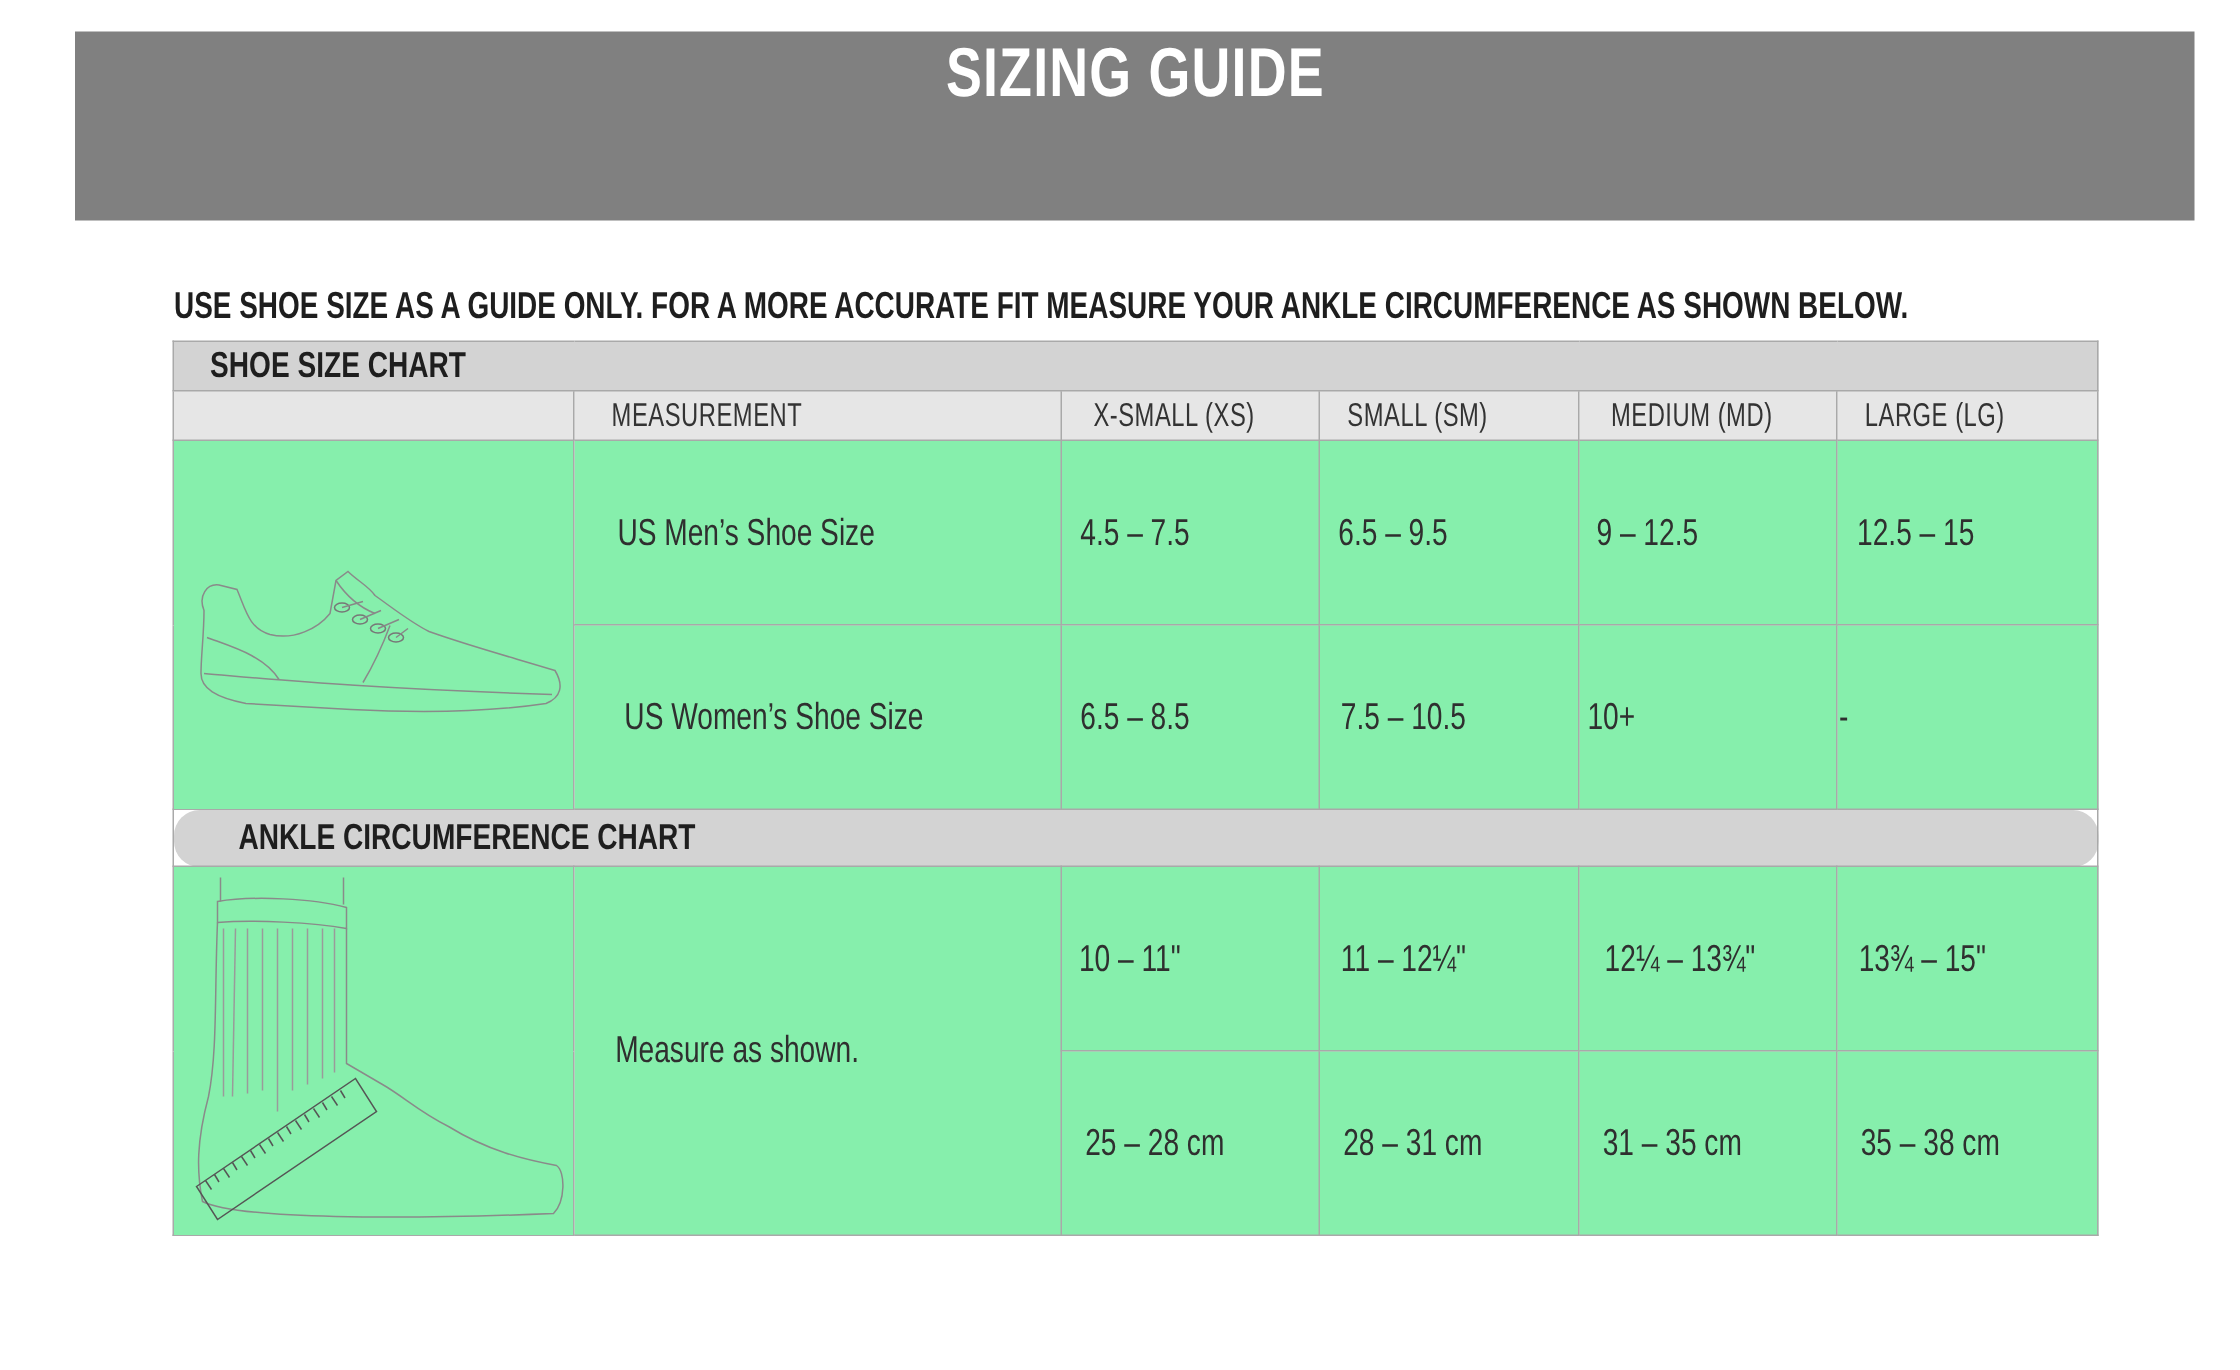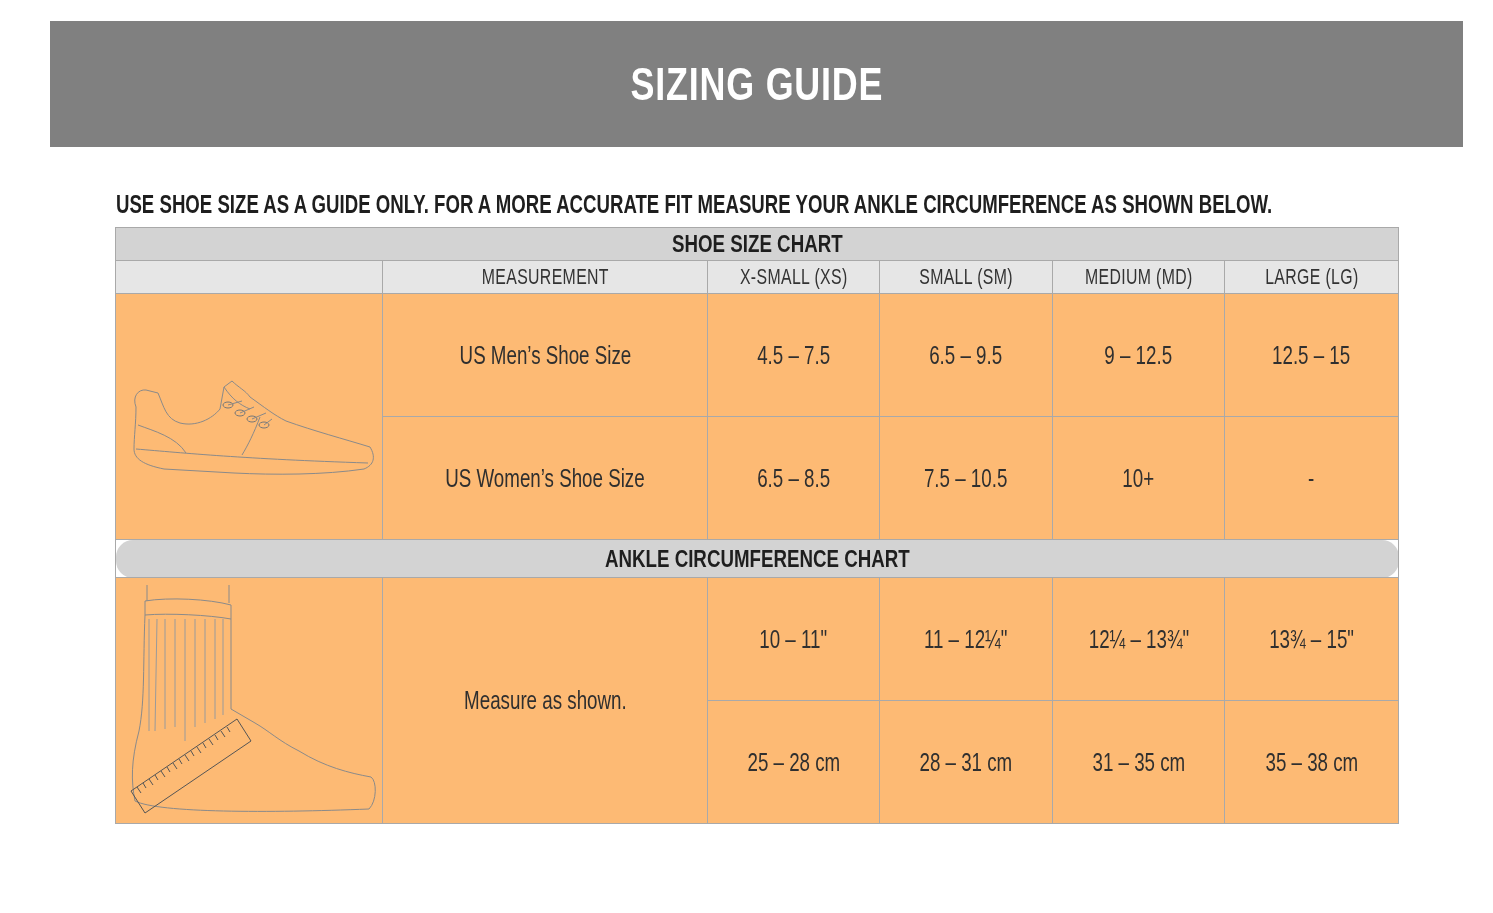--- a/index.html
+++ b/index.html
@@ -1,35 +1,35 @@
 <!DOCTYPE html>
 <html><head>
 <meta charset="utf-8">
 <style>
   html, body { margin: 0; padding: 0; background: #ffffff; }
   body { width: 1493px; height: 913px; position: relative; overflow: hidden;
          font-family: "Liberation Sans", "DejaVu Sans", sans-serif; color: #333333; }
   .banner { position: absolute; left: 50px; top: 21px; width: 1413px; height: 126px;
-            background: #808080; display: flex; align-items: center; justify-content: center; }
+            background: #808080; display: flex; align-items: flex-start; justify-content: center; }
   .banner-title { color: #ffffff; font-weight: bold; font-size: 46px; letter-spacing: 1px;
                   transform: scaleX(0.78); transform-origin: center; white-space: nowrap; }
   .instruction { position: absolute; left: 116px; top: 190px; width: 1300px; height: 34px;
                  font-weight: bold; font-size: 25px; color: #1e1e1e; white-space: nowrap;
                  transform: scaleX(0.745); transform-origin: left center; letter-spacing: 0px; }
   table.sizing { position: absolute; left: 115px; top: 227px; width: 1283px;
                  border-collapse: collapse; table-layout: fixed; }
-  table.sizing td { border: 1.5px solid #a9a9a9; text-align: center; vertical-align: middle; padding: 0; }
+  table.sizing td { border: 1.5px solid #a9a9a9; vertical-align: middle; padding: 0; }
   .sec-head td { background: #d3d3d3; height: 32px; }
   .sec-head.ankle td { height: 37px; border-radius: 17px; }
   .sec-title { font-weight: bold; font-size: 24px; color: #1e1e1e; display: inline-block;
                transform: scaleX(0.78); white-space: nowrap; }
   .col-head td { background: #e6e6e6; height: 32px; }
   .col-label { font-size: 22px; color: #333; display: inline-block; transform: scaleX(0.72);
                white-space: nowrap; letter-spacing: 0.5px; }
-  .val-row td { height: 122px; background: #fdba74; }
+  .val-row td { height: 122px; background: #86efac; }
   .cell-text { font-size: 25px; color: #2f2f2f; display: inline-block; transform: scaleX(0.75);
                white-space: nowrap; }
   .illus { position: relative; }
   .illus svg { display: block; margin: 0 auto; }
 </style>
 </head>
 <body>
 
 <div class="banner">
   <span class="banner-title">SIZING GUIDE</span>

